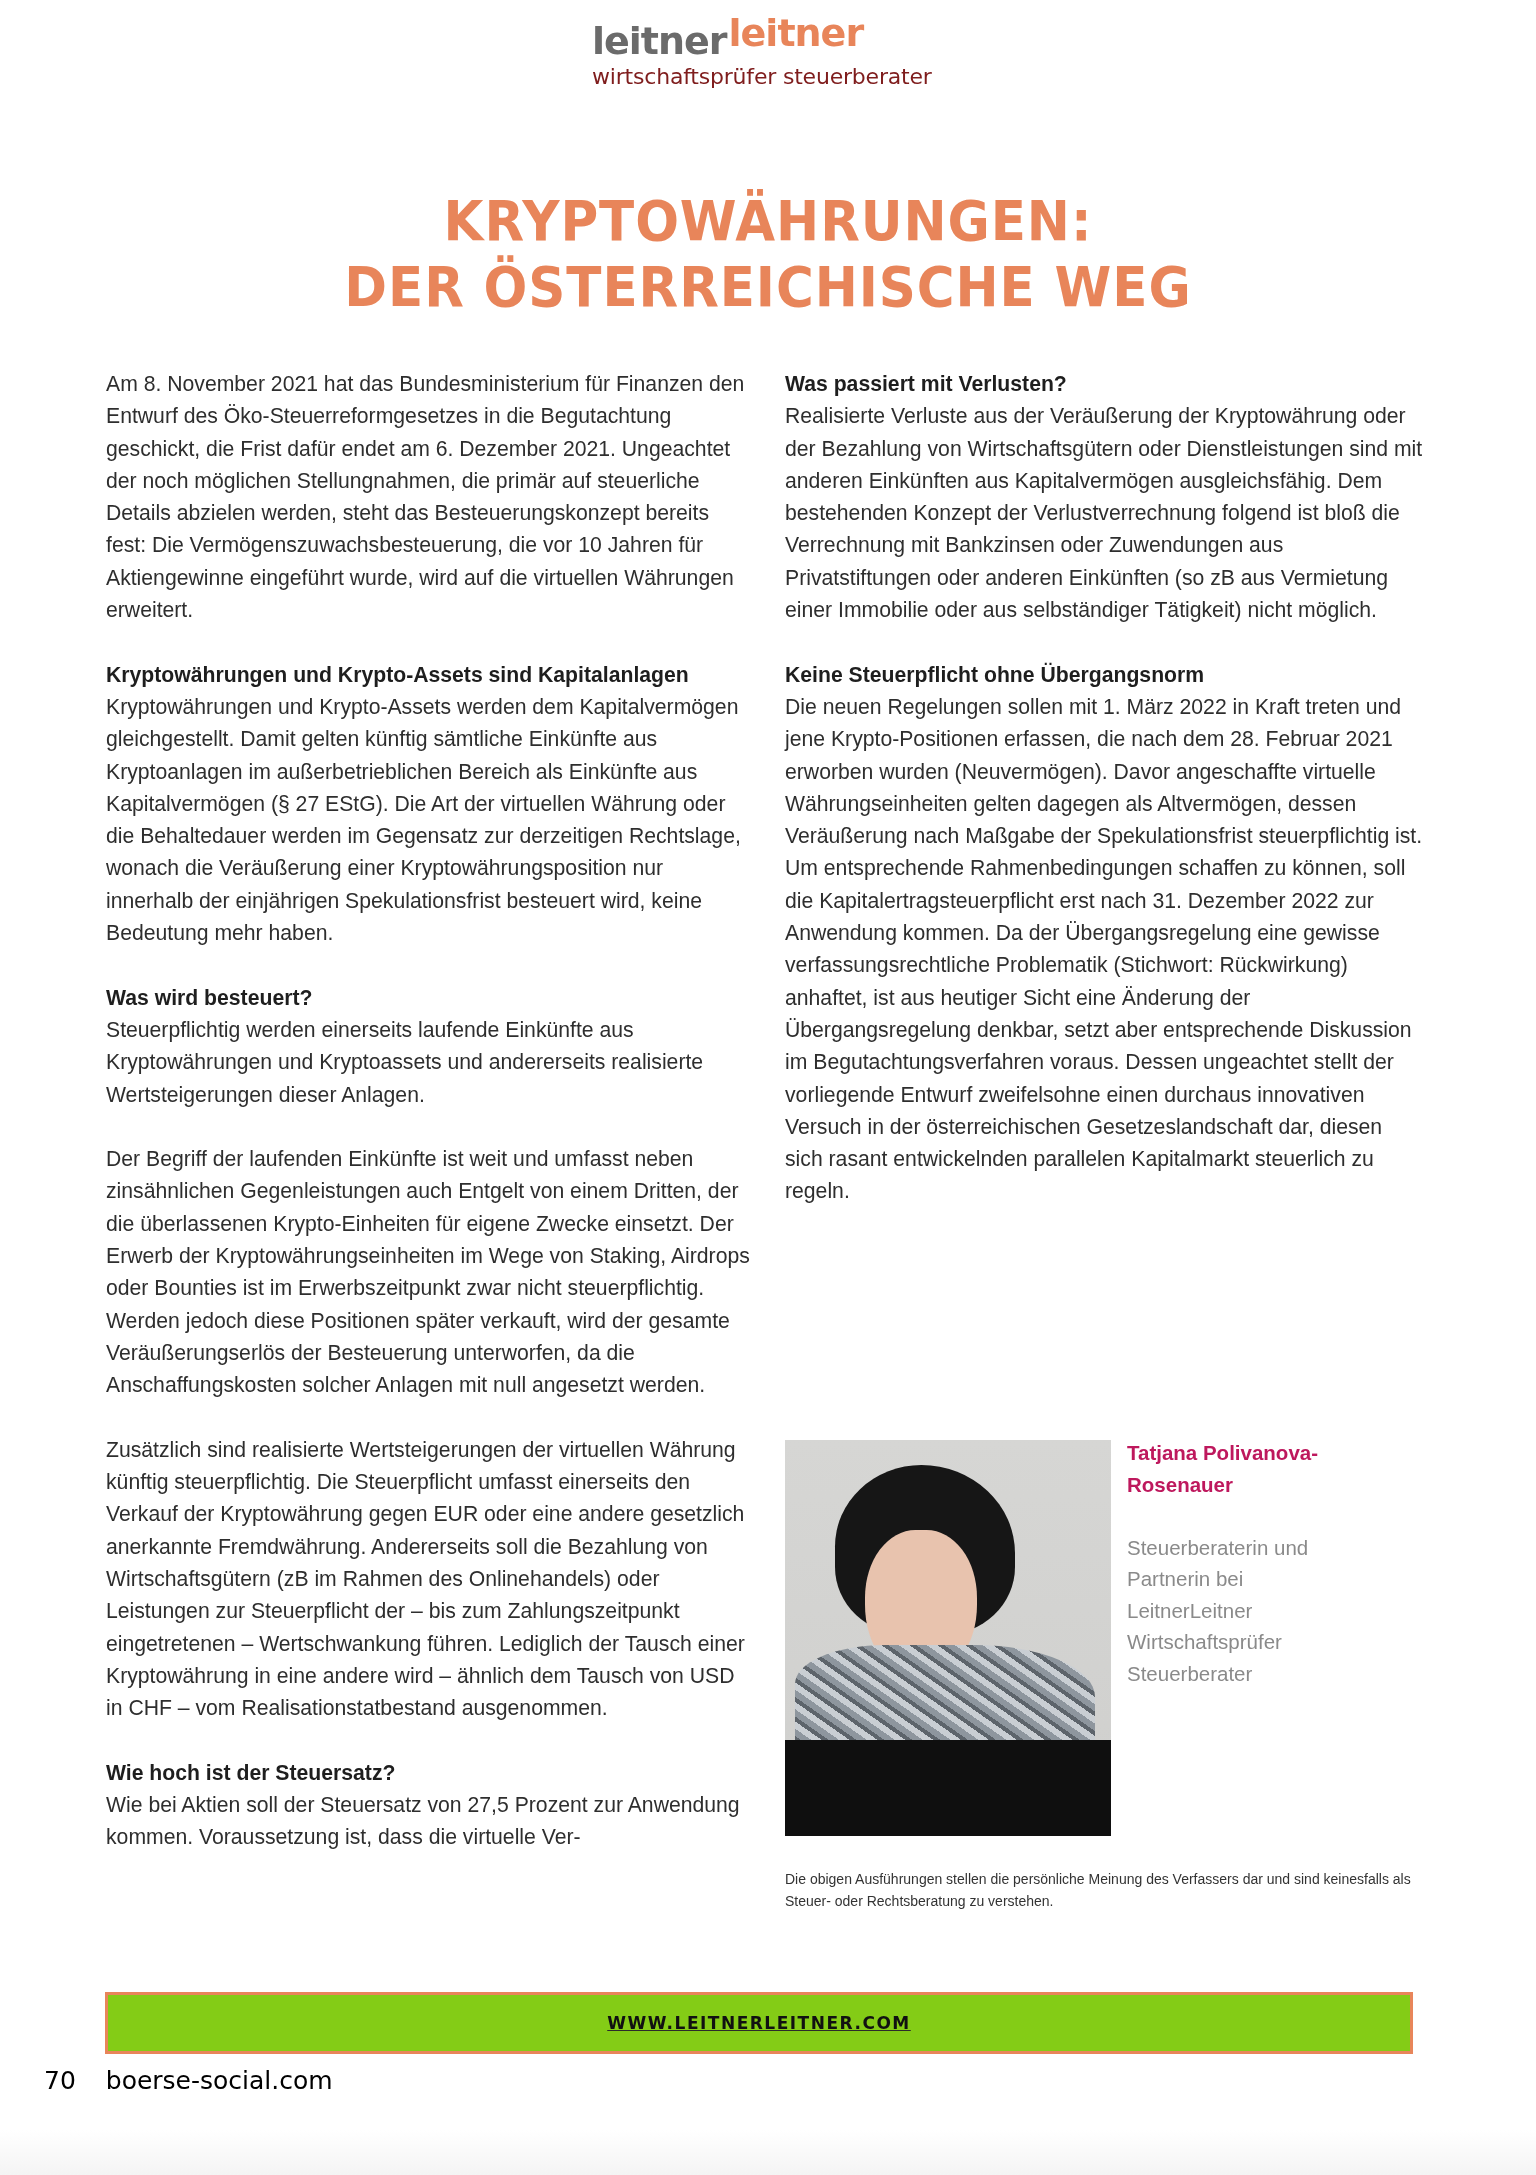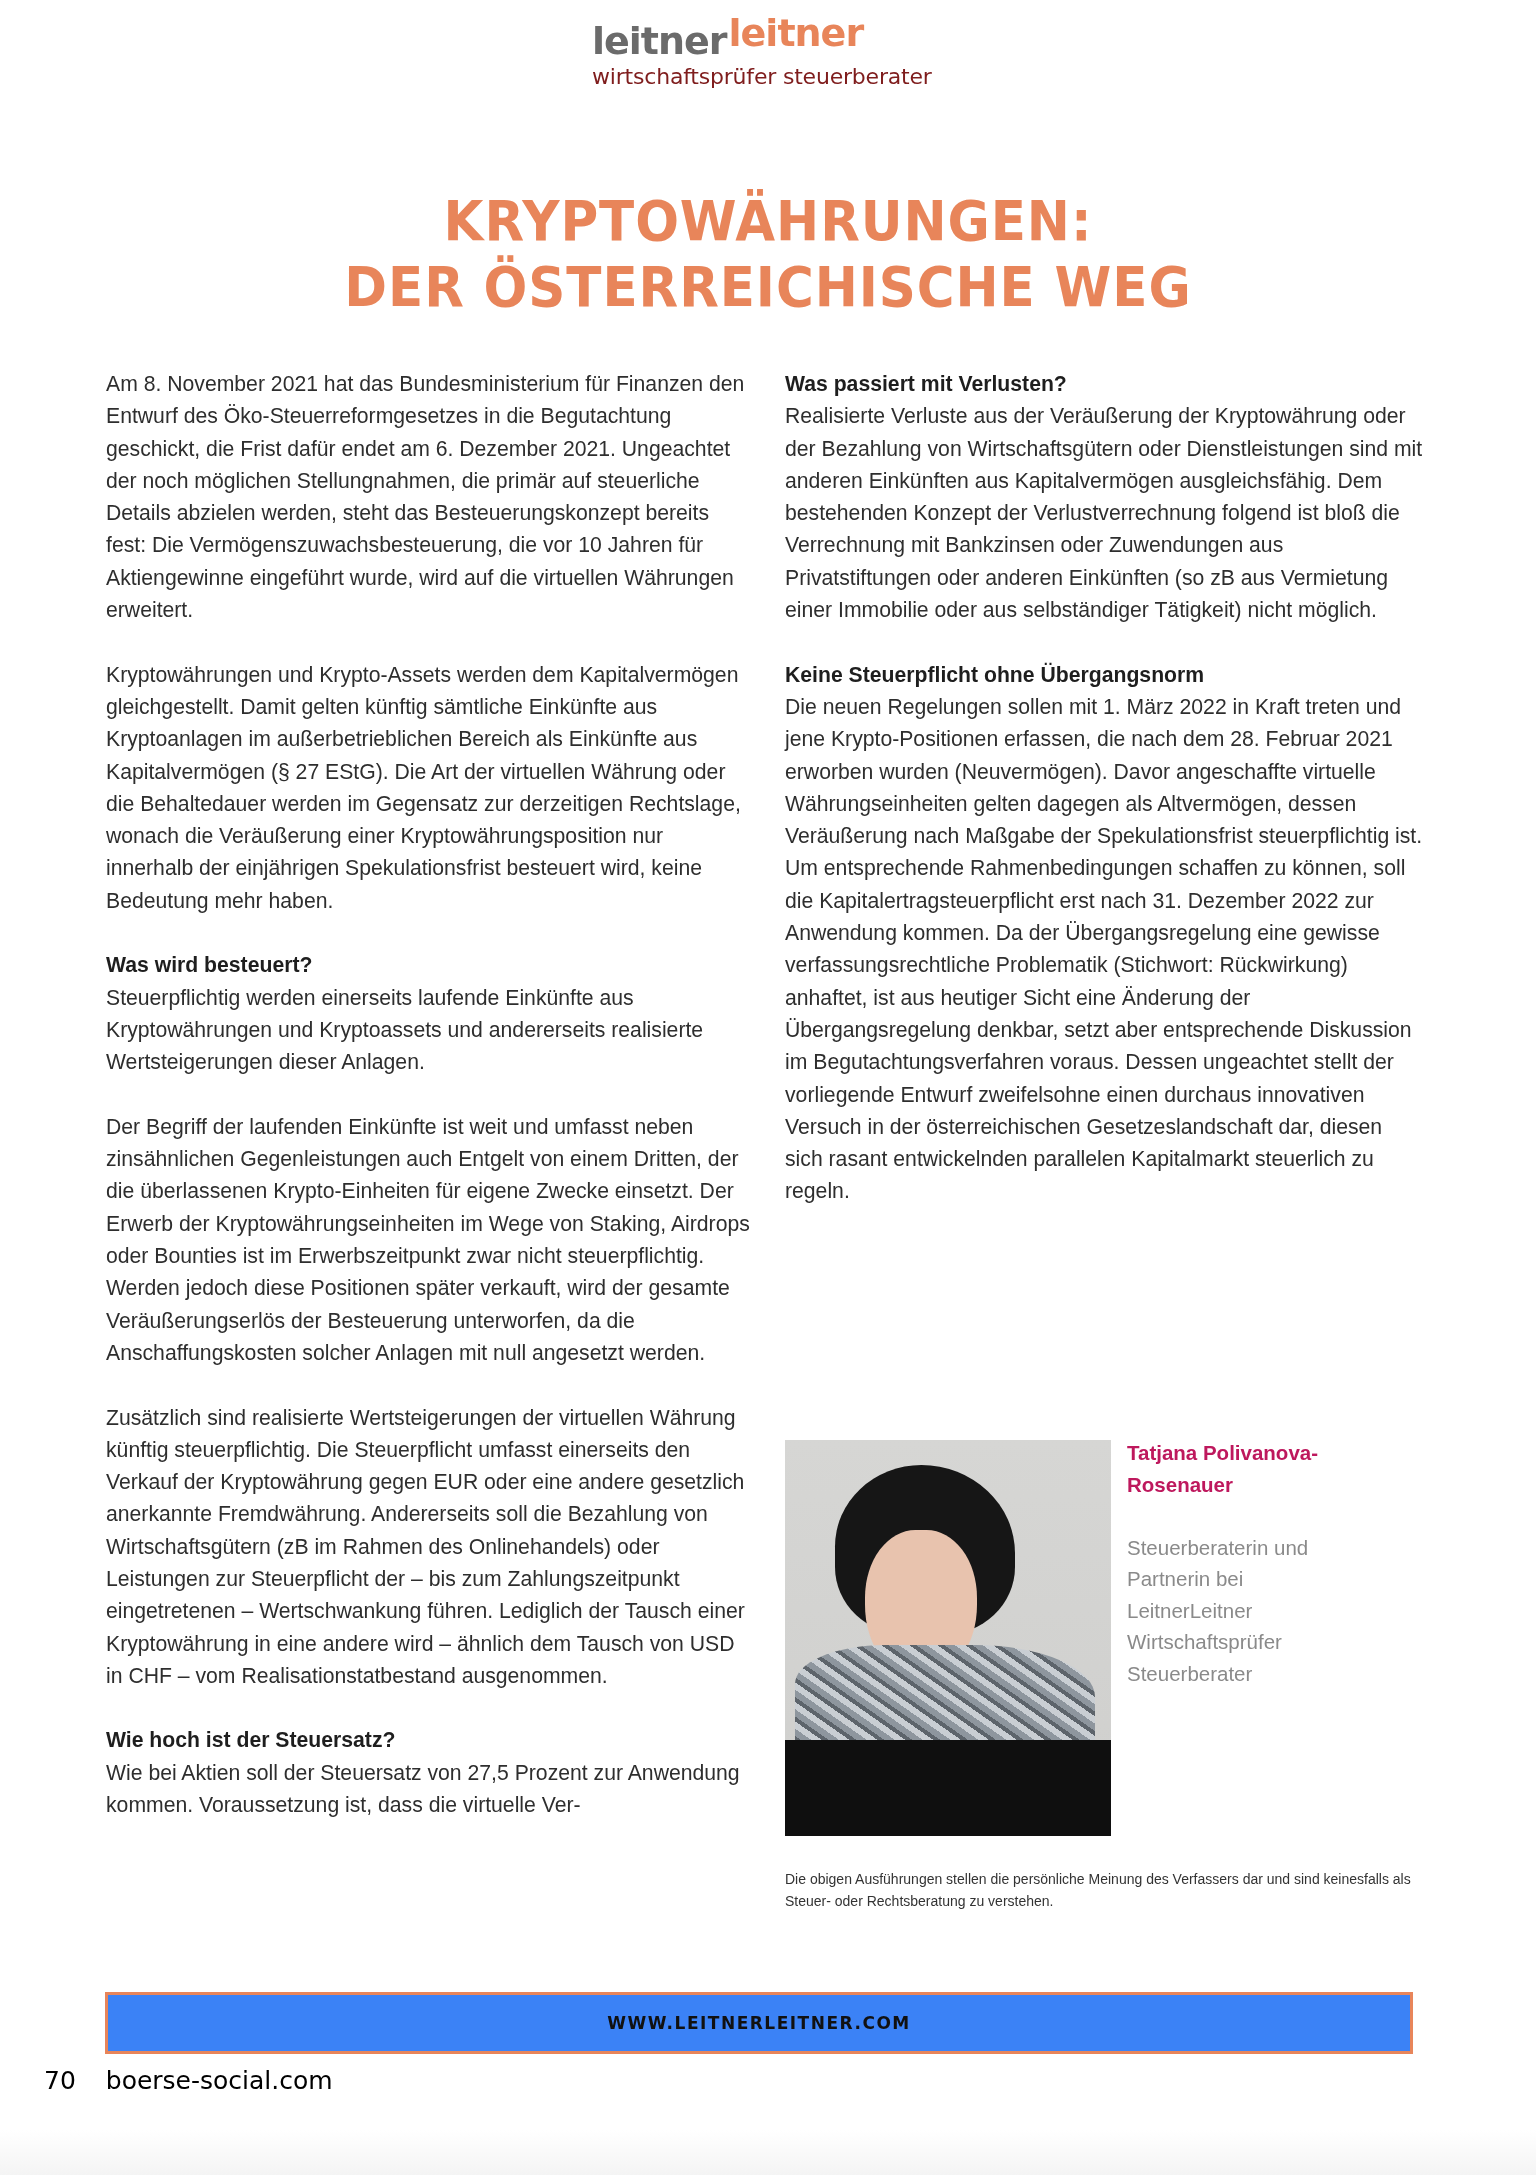--- a/index.html
+++ b/index.html
@@ -31,21 +31,21 @@
   .photo .hair { position: absolute; left: 50px; top: 25px; width: 180px; height: 170px; background: #161616; border-radius: 48% 52% 40% 40%; }
   .photo .face { position: absolute; left: 80px; top: 90px; width: 112px; height: 150px; background: #e8c3ae; border-radius: 45% 45% 50% 50%; }
   .photo .scarf { position: absolute; left: 10px; top: 205px; width: 300px; height: 130px;
     background: repeating-linear-gradient(35deg, #8e969e 0 6px, #c9ced3 6px 12px, #5d646b 12px 16px); border-radius: 30% 40% 10% 10%; }
   .photo .body { position: absolute; left: 0; top: 300px; width: 326px; height: 110px; background: #0f0f0f; }
   .author-text { margin-left: 16px; margin-top: -3px; width: 230px; font-size: 20.5px; line-height: 31.5px; color: #8a8a8a; }
   .author-name { font-weight: bold; color: #be185d; margin-bottom: 31.5px; }
   .disclaimer { position: absolute; left: 785px; top: 1868px; width: 640px; font-size: 14px; line-height: 22px; color: #333; }
 
   .urlbox { position: absolute; left: 105px; top: 1992px; width: 1302px; height: 56px;
-    border: 3px solid #e8855a; background: #3b82f6; display: flex; align-items: center; justify-content: center; }
+    border: 3px solid #e8855a; background: #84cc16; display: flex; align-items: center; justify-content: center; text-decoration: underline; }
   .urlbox span { font-family: "DejaVu Sans", sans-serif; font-weight: bold; font-size: 17px; letter-spacing: 1.5px; color: #111; }
 
   .footer { position: absolute; left: 44px; top: 2066px; font-family: "DejaVu Sans", sans-serif; font-size: 25px; color: #000000; }
   .footer .page-no { margin-right: 22px; }
 </style>
 </head>
 <body>
 
 <div class="logo">
   <div class="logo-row">
@@ -55,20 +55,21 @@
   <div class="logo-sub">wirtschaftsprüfer steuerberater</div>
 </div>
 
 <h1 class="title" style="margin:0;font-weight:bold;">
   <div>KRYPTOWÄHRUNGEN:</div>
   <div>DER ÖSTERREICHISCHE WEG</div>
 </h1>
 
 <div class="col col-left">
   <p>Am 8. November 2021 hat das Bundesministerium für Finanzen den Entwurf des Öko-Steuerreformgesetzes in die Begutachtung geschickt, die Frist dafür endet am 6. Dezember 2021. Ungeachtet der noch möglichen Stellungnahmen, die primär auf steuerliche Details abzielen werden, steht das Besteuerungskonzept bereits fest: Die Vermögenszuwachsbesteuerung, die vor 10 Jahren für Aktiengewinne eingeführt wurde, wird auf die virtuellen Währungen erweitert.</p>
+  <h3>Kryptowährungen und Krypto-Assets sind Kapitalanlagen</h3>
   <p>Kryptowährungen und Krypto-Assets werden dem Kapitalvermögen gleichgestellt. Damit gelten künftig sämtliche Einkünfte aus Kryptoanlagen im außerbetrieblichen Bereich als Einkünfte aus Kapitalvermögen (§ 27 EStG). Die Art der virtuellen Währung oder die Behaltedauer werden im Gegensatz zur derzeitigen Rechtslage, wonach die Veräußerung einer Kryptowährungsposition nur innerhalb der einjährigen Spekulationsfrist besteuert wird, keine Bedeutung mehr haben.</p>
   <h3>Was wird besteuert?</h3>
   <p>Steuerpflichtig werden einerseits laufende Einkünfte aus Kryptowährungen und Kryptoassets und andererseits realisierte Wertsteigerungen dieser Anlagen.</p>
   <p>Der Begriff der laufenden Einkünfte ist weit und umfasst neben zinsähnlichen Gegenleistungen auch Entgelt von einem Dritten, der die überlassenen Krypto-Einheiten für eigene Zwecke einsetzt. Der Erwerb der Kryptowährungseinheiten im Wege von Staking, Airdrops oder Bounties ist im Erwerbszeitpunkt zwar nicht steuerpflichtig. Werden jedoch diese Positionen später verkauft, wird der gesamte Veräußerungserlös der Besteuerung unterworfen, da die Anschaffungskosten solcher Anlagen mit null angesetzt werden.</p>
   <p>Zusätzlich sind realisierte Wertsteigerungen der virtuellen Währung künftig steuerpflichtig. Die Steuerpflicht umfasst einerseits den Verkauf der Kryptowährung gegen EUR oder eine andere gesetzlich anerkannte Fremdwährung. Andererseits soll die Bezahlung von Wirtschaftsgütern (zB im Rahmen des Onlinehandels) oder Leistungen zur Steuerpflicht der – bis zum Zahlungszeitpunkt eingetretenen – Wertschwankung führen. Lediglich der Tausch einer Kryptowährung in eine andere wird – ähnlich dem Tausch von USD in CHF – vom Realisationstatbestand ausgenommen.</p>
   <h3>Wie hoch ist der Steuersatz?</h3>
   <p>Wie bei Aktien soll der Steuersatz von 27,5 Prozent zur Anwendung kommen. Voraussetzung ist, dass die virtuelle Ver-</p>
 </div>
 
 <div class="col col-right">

